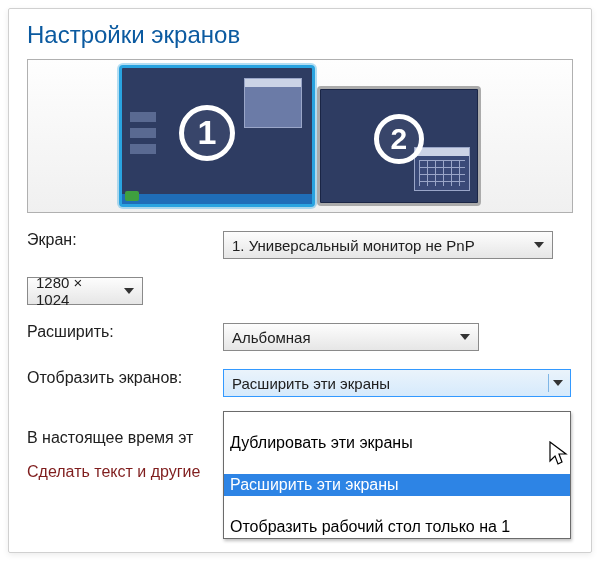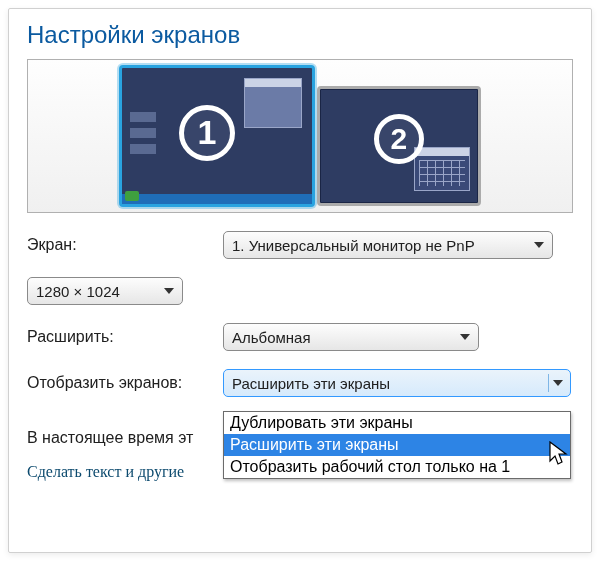--- a/index.html
+++ b/index.html
@@ -70,30 +70,29 @@
   .cal { position:absolute; right:8px; bottom:12px; width:56px; height:44px; background:#3a4a78; border:1px solid #9aa6c8;}
   .cal::before { content:""; position:absolute; top:0;left:0;right:0;height:8px;background:#cbd3e6;}
   .cal::after { content:""; position:absolute; top:12px;left:4px;right:4px;bottom:4px;
      background-image:
        linear-gradient(#9aa6c8 1px, transparent 1px),
        linear-gradient(90deg,#9aa6c8 1px, transparent 1px);
      background-size: 8px 7px;
   }
   .row {
     display: flex;
-    align-items: center;
     margin-bottom: 18px;
     font-size: 16px;
     color: #202020;
   }
   .row .lbl { width: 196px; }
   .dd {
     height: 28px;
     border: 1px solid #8a8a8a;
-    border-radius: 5px;
+    border-radius: 0;
     background: linear-gradient(#fdfdfd,#e6e6e6);
     display: flex;
     align-items: center;
     padding: 0 26px 0 8px;
     font-size: 15px;
     position: relative;
   }
   .dd .arrow {
     position: absolute; right: 4px; top: 4px; bottom: 4px; width: 18px;
     display:flex;align-items:center;justify-content:center;
@@ -103,62 +102,62 @@
     border-left:5px solid transparent;
     border-right:5px solid transparent;
     border-top:6px solid #333;
   }
   .dd.open {
     border: 1px solid #3399ff;
     background: linear-gradient(#eaf3fb,#d6eafc);
   }
   .dd.open .arrow { border-left:1px solid #7fb6e6; }
   .dd-wide { width: 330px; }
-  .dd-med  { width: 156px; }
+  .dd-med  { width: 116px; }
   .dd-lg   { width: 256px; }
   .dd-xl   { width: 348px; }
 
   .dropdown-panel {
     position: absolute;
     left: 214px;
     width: 348px;
     top: 402px;
     background: #fff;
     border: 1px solid #6b6b6b;
     box-shadow: 1px 2px 3px rgba(0,0,0,0.25);
     font-size: 16px;
     z-index: 5;
   }
   .dropdown-panel .opt {
     padding: 2px 6px;
     white-space: nowrap;
+    margin-top: 20px;
   }
   .dropdown-panel .opt.highlight {
     background: #2d84e5;
     color: #fff;
   }
 
   .cursor {
     position: absolute;
     left: 540px;
     top: 432px;
     z-index: 10;
     pointer-events: none;
   }
 
   .hint {
     font-size: 16px;
     color: #202020;
     margin-top: 32px;
   }
   .link {
-    color: #0c4a6e;
+    color: #7f1d1d;
     cursor: pointer;
     font-size: 16px;
-    font-family: Liberation Serif, serif;
   }
 </style>
 </head>
 <body>
 
 <div class="panel">
   <div class="title">Настройки экранов</div>
 
   <div class="preview">
     <div class="monitor selected">

